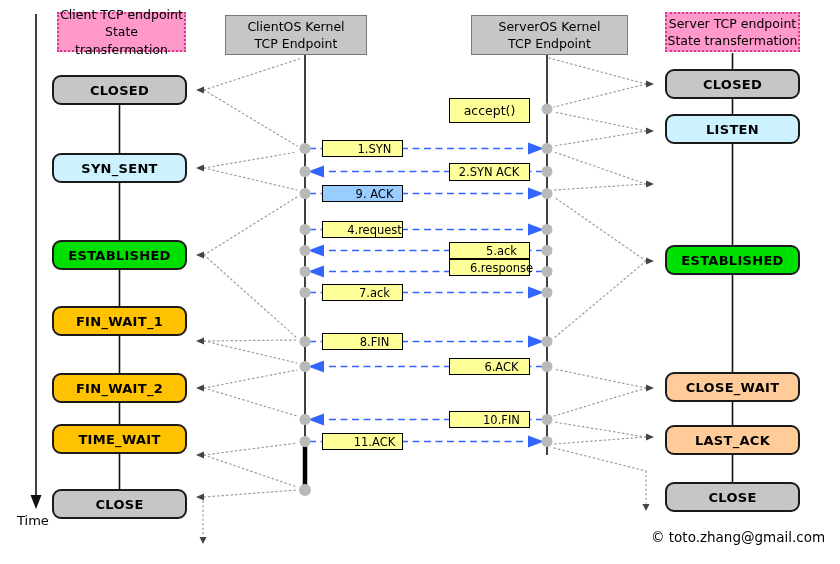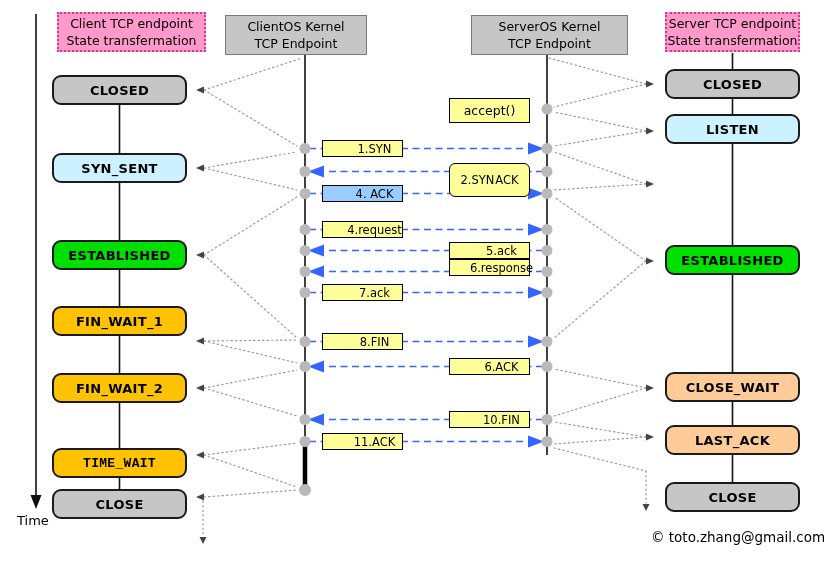--- a/index.html
+++ b/index.html
@@ -17,21 +17,21 @@
          font-weight:bold;font-size:13px;letter-spacing:.3px;}
   .c-gray {background:#c6c6c6;}
   .c-cyan {background:#ccf2ff;}
   .c-green{background:#00e000;}
   .c-gold {background:#ffc200;}
   .c-peach{background:#ffcc99;}
 
   .msg{position:absolute;width:81px;height:17px;box-sizing:border-box;border:1.5px solid #000;
        display:flex;align-items:center;justify-content:center;font-size:11.5px;background:#ffff99;padding-left:24px;}
   .msg.blue{background:#99ccff;}
-  .msg.split{padding:16px;border-radius:6px;}
+  .msg.split{padding:8px;}
   .msg.split .cell{height:100%;display:flex;align-items:center;justify-content:center;box-sizing:border-box;}
   .msg.split .cell.b{width:45px;background:#99ccff;border-right:1.5px solid #000;}
   .msg.split .cell.y{width:33px;background:#ffff99;}
   .accept{position:absolute;width:81px;height:25px;box-sizing:border-box;border:1.5px solid #000;
           background:#ffff99;display:flex;align-items:center;justify-content:center;font-size:12.5px;}
 
   .time-label{position:absolute;left:17px;top:513px;font-size:13px;}
   .copyright{position:absolute;left:651px;top:529px;font-size:13.5px;}
 </style>
 </head>
@@ -156,21 +156,21 @@
       <circle cx="547" cy="250.5" r="5.5"></circle>
         <circle cx="547" cy="271.5" r="5.5"></circle>
       <circle cx="547" cy="292.5" r="5.5"></circle>
         <circle cx="547" cy="341.5" r="5.5"></circle>
       <circle cx="547" cy="366.5" r="5.5"></circle>
         <circle cx="547" cy="419.5" r="5.5"></circle>
       <circle cx="547" cy="441.5" r="5.5"></circle>
     </g>
   </svg>
 
-  <div class="hdr pink" style="left:57px;top:12px;width:149px;">
+  <div class="hdr pink" style="left:57px;top:12px;width:129px;">
     <div>Client TCP endpoint</div>
     <div>State transfermation</div>
   </div>
   <div class="hdr gray" style="left:225px;top:15px;width:142px;">
     <div>ClientOS Kernel</div>
     <div>TCP Endpoint</div>
   </div>
   <div class="hdr gray" style="left:471px;top:15px;width:157px;">
     <div>ServerOS Kernel</div>
     <div>TCP Endpoint</div>
@@ -178,38 +178,38 @@
   <div class="hdr pink" style="left:665px;top:12px;width:135px;">
     <div>Server TCP endpoint</div>
     <div>State transfermation</div>
   </div>
 
   <div class="state c-gray" style="left:52px;top:75px;">CLOSED</div>
   <div class="state c-cyan" style="left:52px;top:153px;">SYN_SENT</div>
   <div class="state c-green" style="left:52px;top:240px;">ESTABLISHED</div>
   <div class="state c-gold" style="left:52px;top:306px;">FIN_WAIT_1</div>
   <div class="state c-gold" style="left:52px;top:373px;">FIN_WAIT_2</div>
-  <div class="state c-gold" style="left:52px;top:448px;font-family:Liberation Mono, monospace;">TIME_WAIT</div>
+  <div class="state c-gold" style="left:52px;top:424px;">TIME_WAIT</div>
   <div class="state c-gray" style="left:52px;top:489px;">CLOSE</div>
 
   <div class="state c-gray" style="left:665px;top:69px;">CLOSED</div>
   <div class="state c-cyan" style="left:665px;top:114px;">LISTEN</div>
   <div class="state c-green" style="left:665px;top:245px;">ESTABLISHED</div>
   <div class="state c-peach" style="left:665px;top:372px;">CLOSE_WAIT</div>
   <div class="state c-peach" style="left:665px;top:425px;">LAST_ACK</div>
   <div class="state c-gray" style="left:665px;top:482px;">CLOSE</div>
 
   <div class="accept" style="left:449px;top:98px;">accept()</div>
 
   <div class="msg" style="left:322px;top:140px;">1.SYN</div>
   <div class="msg split" style="left:449px;top:163px;">
     <div class="cell b">2.SYN</div>
     <div class="cell y">ACK</div>
   </div>
-  <div class="msg blue" style="left:322px;top:185px;">4. ACK</div>
+  <div class="msg blue" style="left:322px;top:185px;">9. ACK</div>
   <div class="msg" style="left:322px;top:221px;">4.request</div>
   <div class="msg" style="left:449px;top:242px;">5.ack</div>
   <div class="msg" style="left:449px;top:259px;">6.response</div>
   <div class="msg" style="left:322px;top:284px;">7.ack</div>
   <div class="msg" style="left:322px;top:333px;">8.FIN</div>
   <div class="msg" style="left:449px;top:358px;">6.ACK</div>
   <div class="msg" style="left:449px;top:411px;">10.FIN</div>
   <div class="msg" style="left:322px;top:433px;">11.ACK</div>
 
   <div class="time-label">Time</div>

